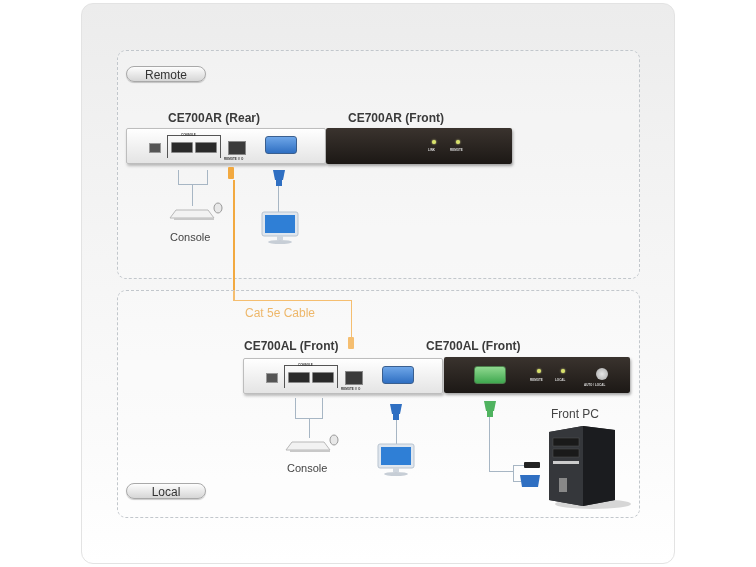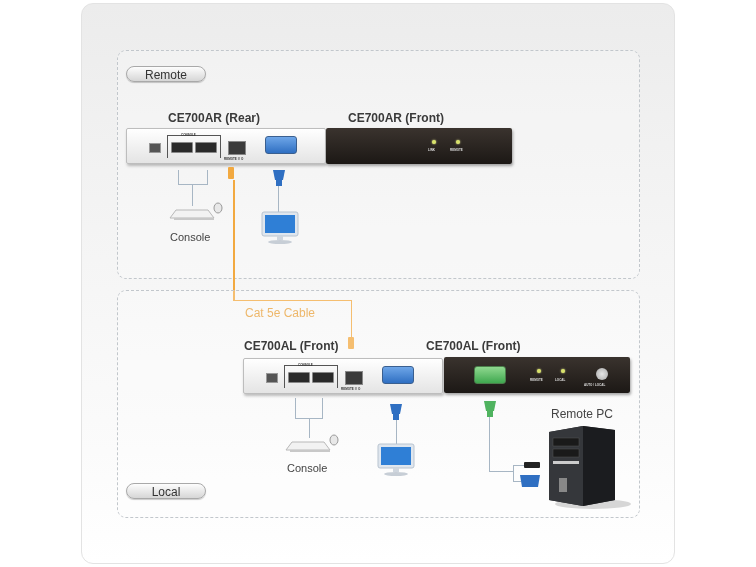--- a/index.html
+++ b/index.html
@@ -156,21 +156,21 @@
 <div class="line" style="left:489px;top:417px;width:1px;height:54px;"></div>
 <div class="line" style="left:489px;top:471px;width:24px;height:1px;"></div>
 <div class="line" style="left:513px;top:465px;width:1px;height:16px;"></div>
 <div class="line" style="left:513px;top:465px;width:12px;height:1px;"></div>
 <div class="line" style="left:513px;top:481px;width:8px;height:1px;"></div>
 <div class="abs" style="left:524px;top:462px;width:16px;height:6px;background:#222;border-radius:1px;"></div>
 <svg class="abs" style="left:518px;top:474px;" width="24" height="14">
   <path d="M2 1 H22 L20 13 H4 Z" fill="#2f6fc2"></path>
 </svg>
 
-<div class="caption" style="left:551px;top:407px;font-size:12px;">Remote PC</div>
+<div class="caption" style="left:551px;top:407px;font-size:12px;">Front PC</div>
 <svg class="abs" style="left:543px;top:424px;" width="90" height="86">
   <ellipse cx="50" cy="80" rx="38" ry="5" fill="#d6d6d6"></ellipse>
   <path d="M6 8 L40 2 L72 6 L72 76 L40 82 L6 76 Z" fill="#2a2b2e"></path>
   <path d="M40 2 L72 6 L72 76 L40 82 Z" fill="#1b1c1f"></path>
   <path d="M6 8 L40 2 L40 82 L6 76 Z" fill="#35373b"></path>
   <rect x="10" y="14" width="26" height="8" fill="#1a1a1a" stroke="#555" stroke-width="0.5"></rect>
   <rect x="10" y="25" width="26" height="8" fill="#1a1a1a" stroke="#555" stroke-width="0.5"></rect>
   <rect x="10" y="37" width="26" height="3" fill="#ccc"></rect>
   <rect x="16" y="54" width="8" height="14" fill="#888"></rect>
 </svg>

